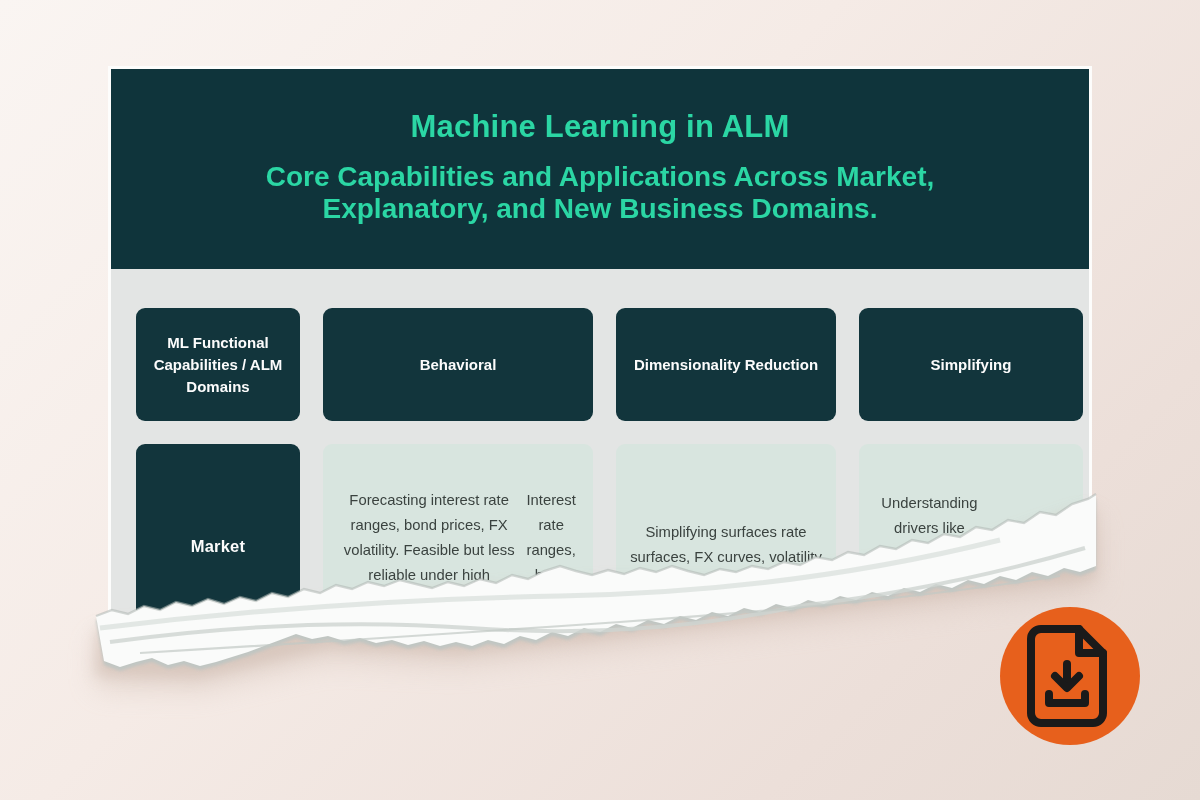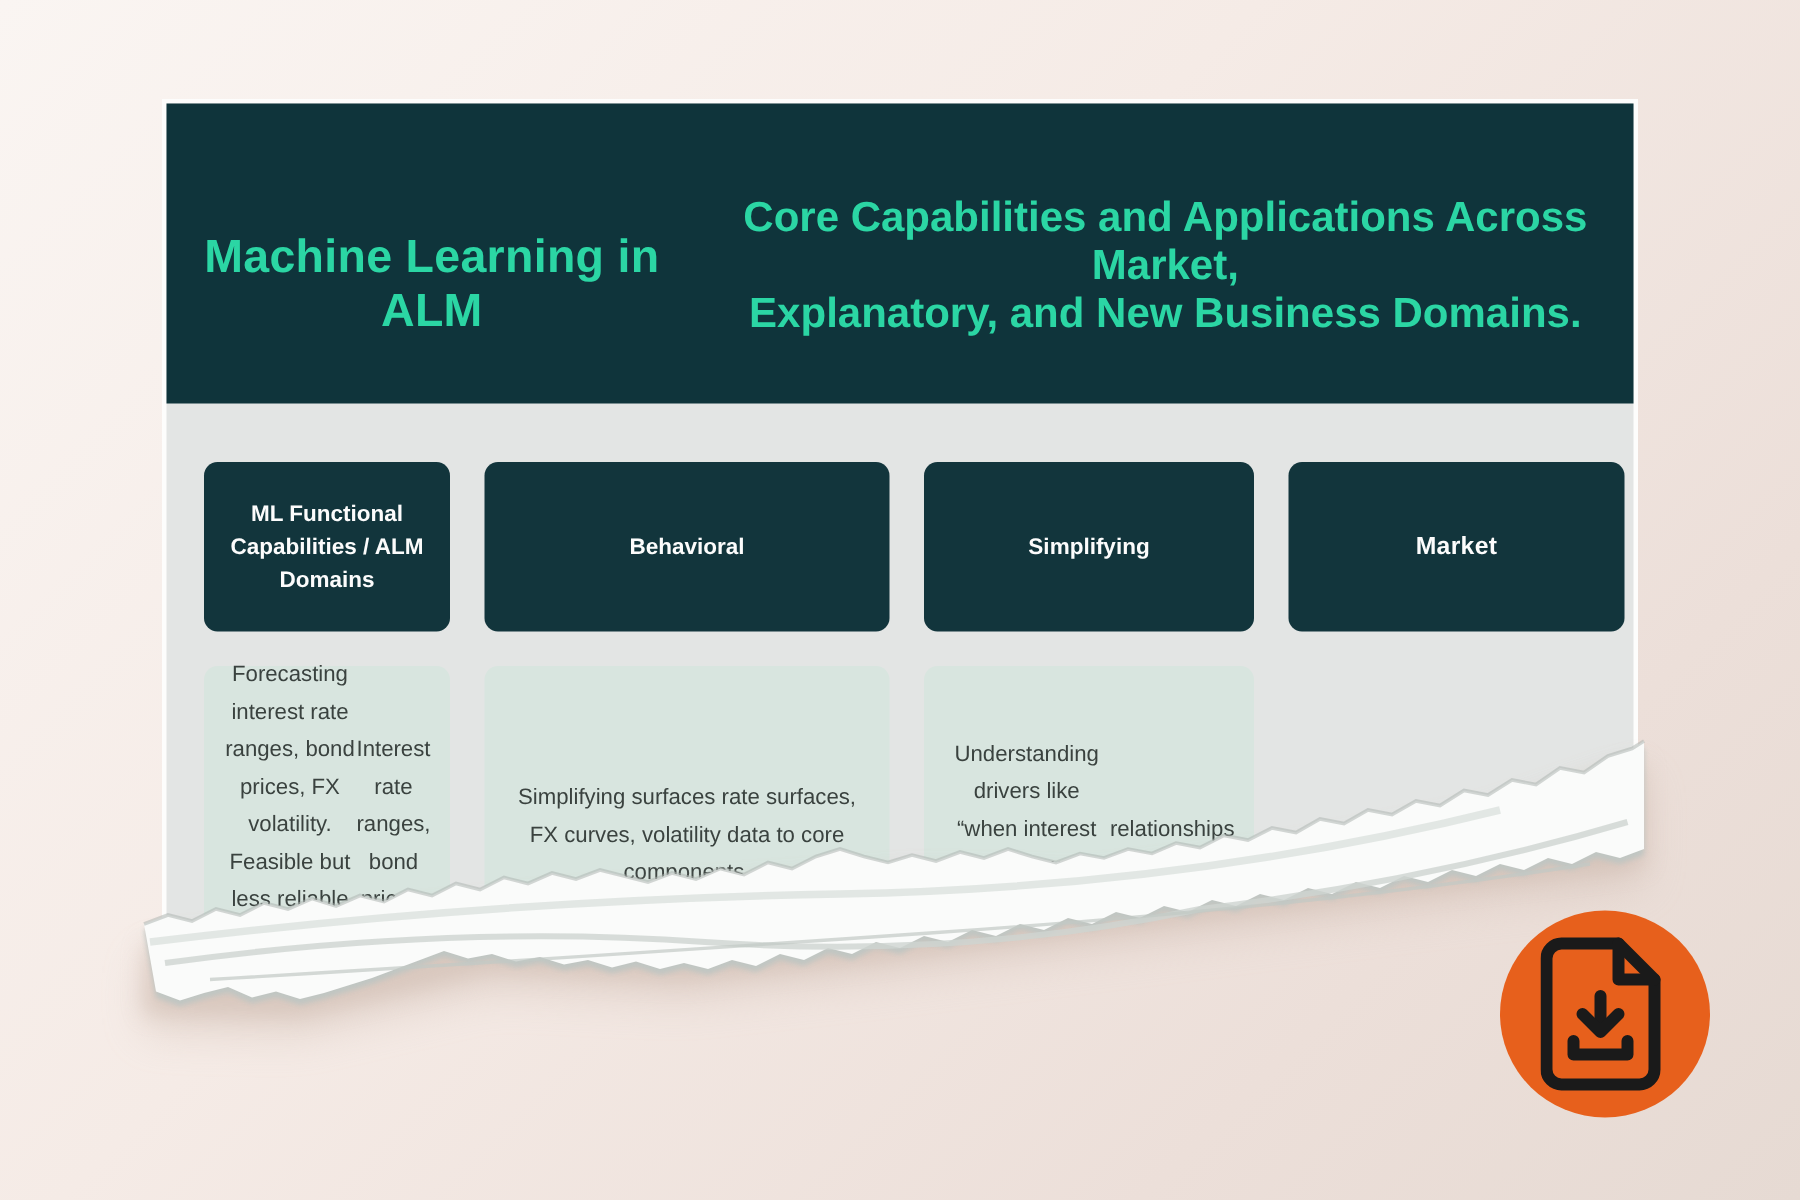--- a/index.html
+++ b/index.html
@@ -14,21 +14,21 @@
     background:#fdfdfc;
     box-shadow: 26px 16px 55px rgba(150,128,118,.40),
                 0 22px 50px rgba(150,128,118,.45),
                 0 2px 6px rgba(80,60,55,.22);
     clip-path:polygon(0 0,984px 0,984px 449px,892px 469px,792px 494px,692px 519px,
       592px 534px,492px 539px,392px 542px,292px 544px,192px 546px,92px 562px,0 579px);
   }
   .poster-inner{position:absolute;left:3px;top:3px;right:3px;bottom:0;background:#e3e5e4;}
   .poster-header{
     height:200px;background:#0f343b;
-    display:flex;flex-direction:row;align-items:center;justify-content:flex-start;
+    display:flex;flex-direction:column;align-items:center;justify-content:flex-start;
     text-align:center;
   }
   .poster-title{
     margin-top:40px;font-size:31px;font-weight:700;color:#2bd6a4;letter-spacing:.2px;
   }
   .poster-subtitle{
     margin-top:16px;font-size:28px;font-weight:700;color:#2bd6a4;line-height:32px;
   }
   
   .table{
@@ -68,20 +68,21 @@
       <div class="poster-title">Machine Learning in ALM</div>
       <div class="poster-subtitle">
         <div>Core Capabilities and Applications Across Market,</div>
         <div>Explanatory, and New Business Domains.</div>
       </div>
     </div>
 
     <div class="table">
       <div class="cell dark head">ML Functional Capabilities / ALM Domains</div>
       <div class="cell dark head">Behavioral</div>
+      <div class="cell dark head">Dimensionality Reduction</div>
       <div class="cell dark head">Simplifying</div>
 
       <div class="cell dark domain">Market</div>
 
       <div class="cell light">
         <p>Forecasting interest rate ranges, bond prices, FX volatility. Feasible but less reliable under high uncertainty.</p>
         <p>Interest rate ranges, bond prices,</p>
       </div>
 
       <div class="cell light dim">

